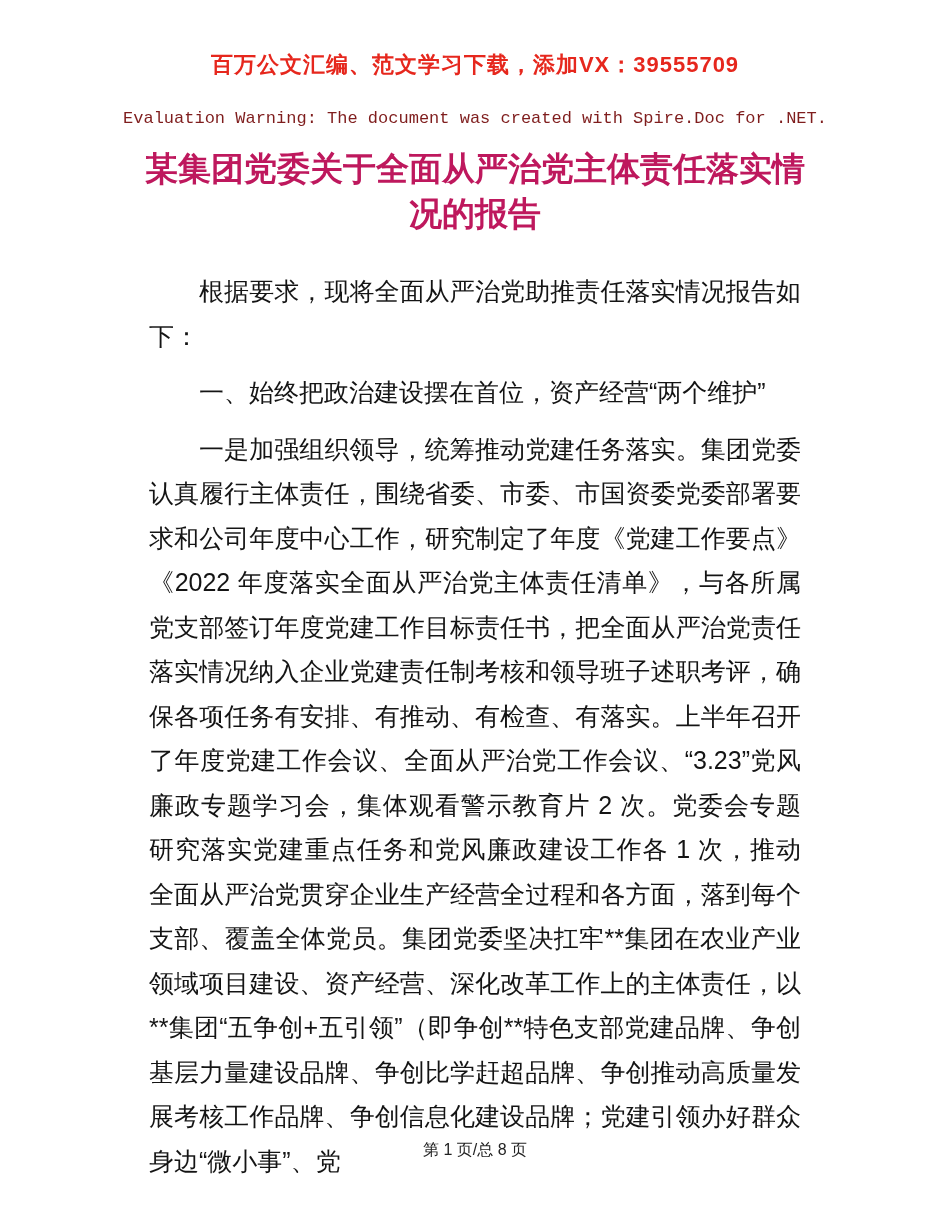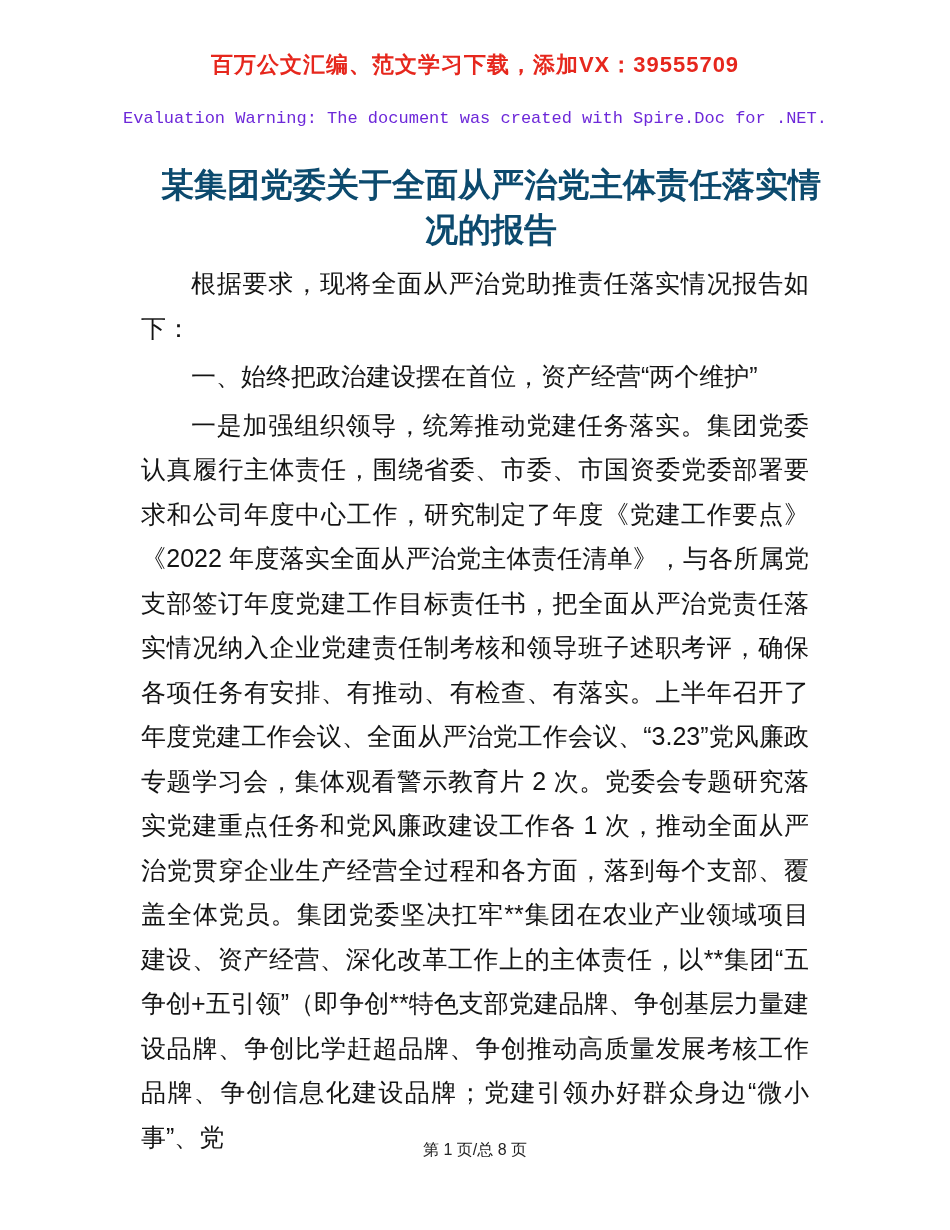--- a/index.html
+++ b/index.html
@@ -28,47 +28,47 @@
     color: #e6271d;
   }
   .warning {
     position: absolute;
     top: 109px;
     left: 0;
     width: 100%;
     text-align: center;
     font-family: "Liberation Mono", "DejaVu Sans Mono", monospace;
     font-size: 17px;
-    color: #6d28d9;
+    color: #7f1d1d;
   }
   .title {
     position: absolute;
     top: 146px;
     left: 137px;
     width: 676px;
-    margin: 16px;
+    margin: 0;
     text-align: center;
     font-size: 33px;
     line-height: 45px;
     font-weight: bold;
-    color: #0c4a6e;
+    color: #be185d;
     font-family: "Liberation Sans", "DejaVu Sans", sans-serif;
   }
   .bodytext {
     position: absolute;
     top: 257px;
     left: 137px;
     width: 676px;
     font-size: 25px;
     line-height: 44.5px;
     text-align: justify;
     color: #141414;
   }
   .para {
-    margin: 4px;
+    margin: 12px;
     padding: 0;
     text-indent: 2em;
   }
   .footer {
     position: absolute;
     top: 1140px;
     left: 0;
     width: 100%;
     text-align: center;
     font-family: Liberation Sans, sans-serif;

